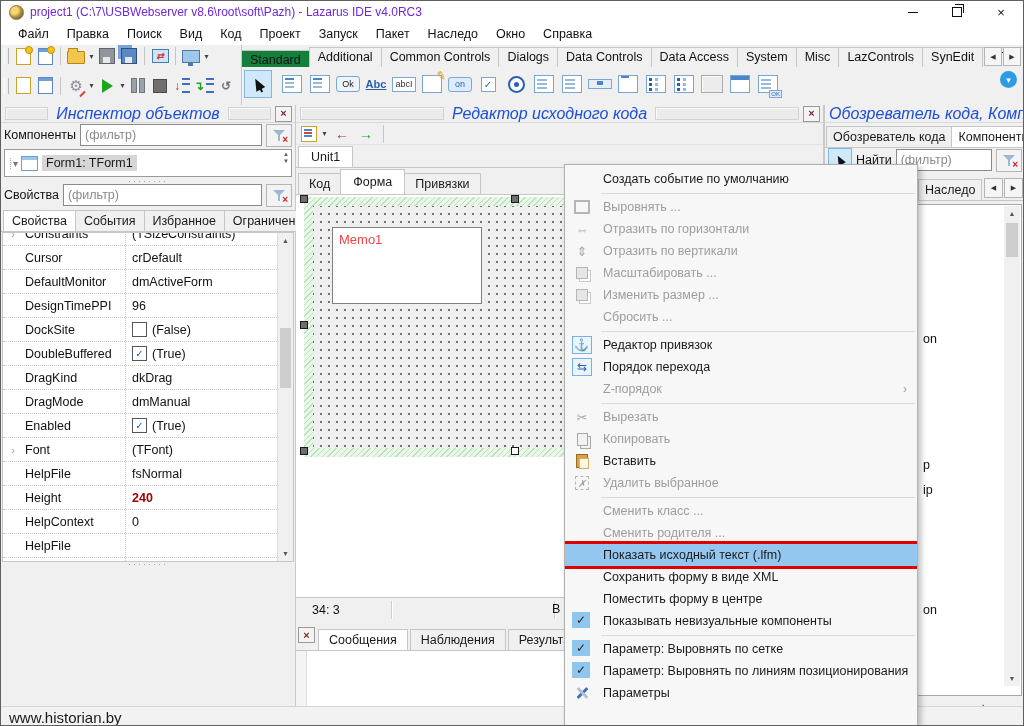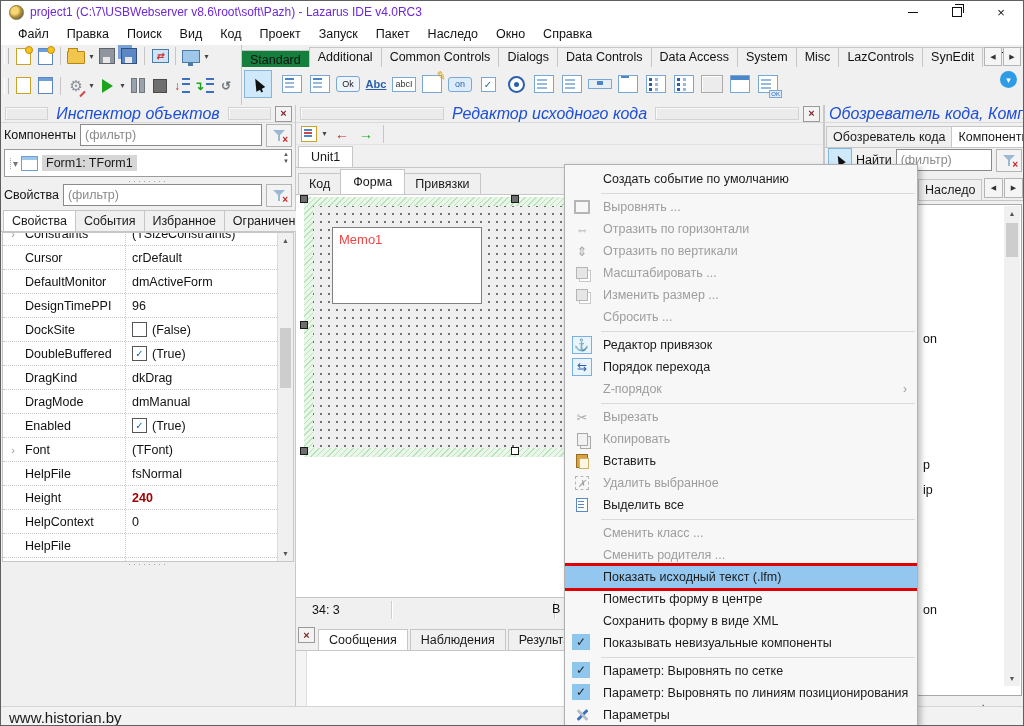--- a/index.html
+++ b/index.html
@@ -705,41 +705,35 @@
       <span>Вставить</span>
     </div>
     <div class="mi disabled">
       <span class="mi-ico">
           <i class="shape-delete">
             <span>✗</span>
           </i>
         </span>
       <span>Удалить выбранное</span>
     </div>
-    <div class="mi">
-      <span class="mi-ico">
-          <i class="shape-selall"></i>
-        </span>
-      <span>Выделить все</span>
-    </div>
     <div class="msep"></div>
     <div class="mi disabled">
       <span>Сменить класс ...</span>
     </div>
     <div class="mi disabled">
       <span>Сменить родителя ...</span>
     </div>
     <div class="mi hl">
       <span>Показать исходный текст (.lfm)</span>
     </div>
     <div class="mi">
+      <span>Сохранить форму в виде XML</span>
+    </div>
+    <div class="mi">
       <span>Поместить форму в центре</span>
-    </div>
-    <div class="mi">
-      <span>Сохранить форму в виде XML</span>
     </div>
     <div class="mi">
       <span class="mi-ico checkbg">✓</span>
       <span>Показывать невизуальные компоненты</span>
     </div>
     <div class="msep"></div>
     <div class="mi">
       <span class="mi-ico checkbg">✓</span>
       <span>Параметр: Выровнять по сетке</span>
     </div>

